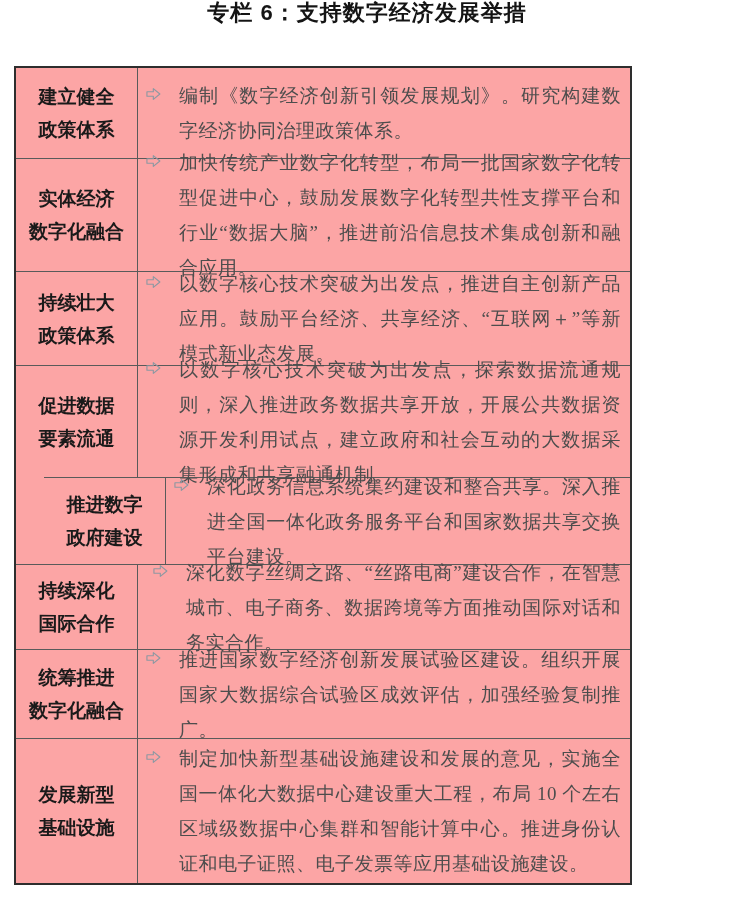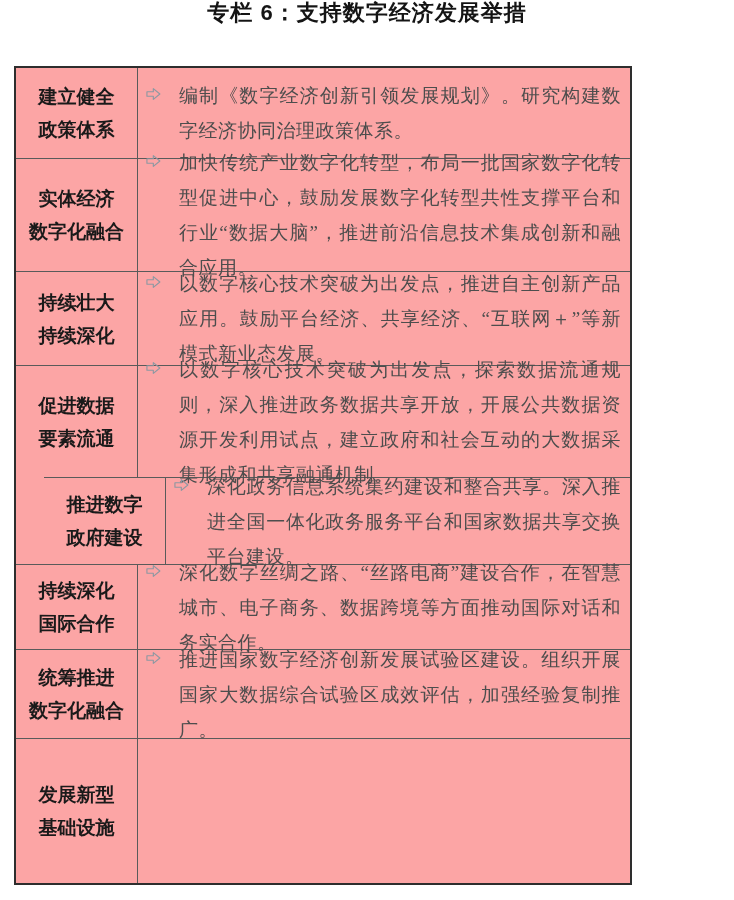--- a/index.html
+++ b/index.html
@@ -34,21 +34,21 @@
   .row {
     display: flex;
     align-items: stretch;
   }
   .row + .row { border-top: 1px solid #5a5a5a; }
   .row:nth-child(1) { height: 90px; }
   .row:nth-child(2) { height: 112px; }
   .row:nth-child(3) { height: 93px; }
   .row:nth-child(4) { height: 111px; justify-content: flex-end; }
   .row:nth-child(5) { height: 86px; margin-left: 28px; }
-  .row:nth-child(6) { height: 84px; }
+  .row:nth-child(6) { height: 84px; gap: 7px; }
   .row:nth-child(7) { height: 88px; }
   .row:nth-child(8) { height: 144px; }
   .label-cell {
     box-sizing: border-box;
     width: 122px;
     flex: 0 0 122px;
     border-right: 1px solid #5a5a5a;
     display: flex;
     align-items: center;
     justify-content: center;
@@ -121,21 +121,21 @@
                 <path d="M1 4.6 H7.8 V1.2 L14.8 7 L7.8 12.8 V9.4 H1 Z" fill="none" stroke="#8d98a2" stroke-width="1.2" stroke-linejoin="round"></path>
               </svg>
           </span>
           <p class="content-text">加快传统产业数字化转型，布局一批国家数字化转型促进中心，鼓励发展数字化转型共性支撑平台和行业“数据大脑”，推进前沿信息技术集成创新和融合应用。</p>
         </div>
       </div>
     </div>
 
     <div class="row">
       <div class="label-cell">持续壮大
-持续深化</div>
+政策体系</div>
       <div class="content-cell">
         <div class="content-inner">
           <span class="arrow">
             <svg width="15" height="14" viewBox="0 0 16 14">
                 <path d="M1 4.6 H7.8 V1.2 L14.8 7 L7.8 12.8 V9.4 H1 Z" fill="none" stroke="#8d98a2" stroke-width="1.2" stroke-linejoin="round"></path>
               </svg>
           </span>
           <p class="content-text">以数字核心技术突破为出发点，推进自主创新产品应用。鼓励平台经济、共享经济、“互联网＋”等新模式新业态发展。</p>
         </div>
       </div>
@@ -197,16 +197,26 @@
               </svg>
           </span>
           <p class="content-text">推进国家数字经济创新发展试验区建设。组织开展国家大数据综合试验区成效评估，加强经验复制推广。</p>
         </div>
       </div>
     </div>
 
     <div class="row">
       <div class="label-cell">发展新型
 基础设施</div>
+      <div class="content-cell">
+        <div class="content-inner">
+          <span class="arrow">
+            <svg width="15" height="14" viewBox="0 0 16 14">
+                <path d="M1 4.6 H7.8 V1.2 L14.8 7 L7.8 12.8 V9.4 H1 Z" fill="none" stroke="#8d98a2" stroke-width="1.2" stroke-linejoin="round"></path>
+              </svg>
+          </span>
+          <p class="content-text">制定加快新型基础设施建设和发展的意见，实施全国一体化大数据中心建设重大工程，布局 10 个左右区域级数据中心集群和智能计算中心。推进身份认证和电子证照、电子发票等应用基础设施建设。</p>
+        </div>
+      </div>
     </div>
 
   </div>
 </div>
 
 </body></html>

